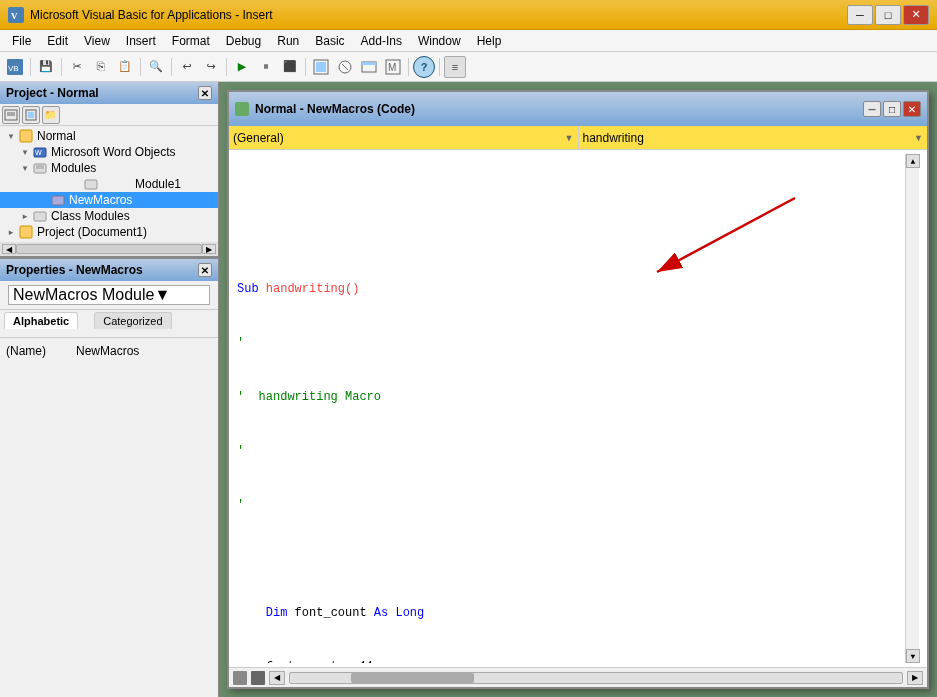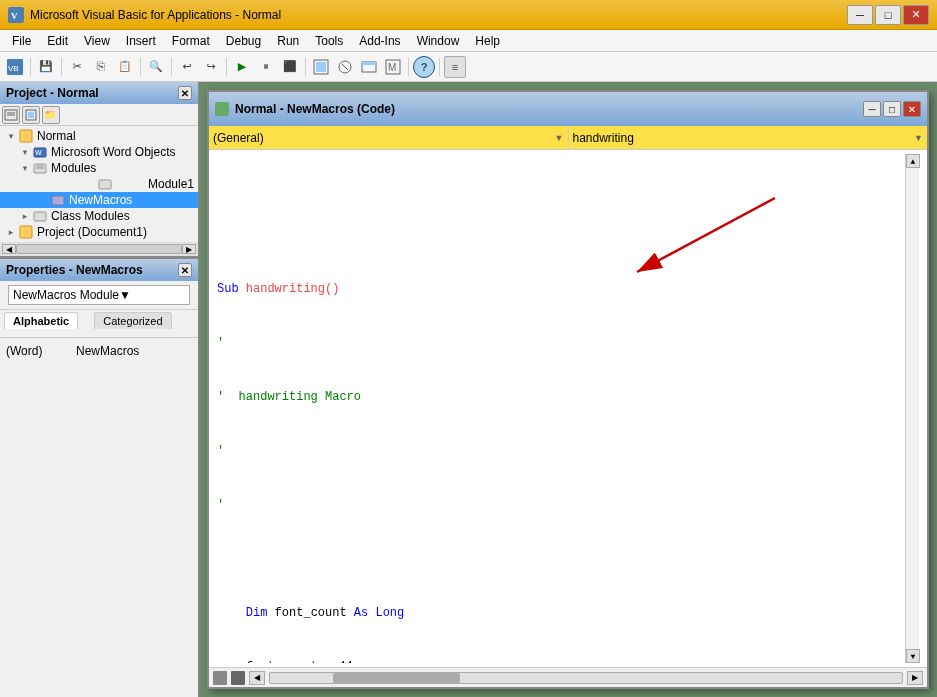--- a/index.html
+++ b/index.html
@@ -110,21 +110,21 @@
 
     
     .main-content {
       display: flex;
       height: calc(697px - 30px - 22px - 30px);
       background: #6a8a6a;
     }
 
     
     .left-panel {
-      width: 199px;
+      width: 219px;
       display: flex;
       flex-direction: column;
       background: #f0f0f0;
       border-right: 1px solid #888;
     }
 
     
     .project-panel {
       flex: 0 0 auto;
       border-bottom: 2px solid #888;
@@ -239,21 +239,21 @@
       text-align: center;
     }
     .props-dropdown {
       background: white;
       border: 1px solid #aaa;
       height: 20px;
       display: flex;
       align-items: center;
       padding: 0 4px;
       margin: 2px 4px;
-      font-size: 12px;
+      font-size: 16px;
     }
     .props-tabs {
       display: flex;
       border-bottom: 1px solid #ccc;
       padding: 2px 4px 8px;
       gap: 16px;
     }
     .props-tab {
       padding: 2px 8px;
       font-size: 11px;
@@ -454,38 +454,38 @@
 <body>
 
 <div class="title-bar">
   <div class="title-bar-left">
     <div class="title-bar-icon">
       <svg width="14" height="14" viewBox="0 0 14 14">
         <rect width="14" height="14" fill="#4a7fb5" rx="1"></rect>
         <text x="2" y="11" fill="white" font-size="9" font-family="serif">V</text>
       </svg>
     </div>
-    <span class="title-bar-text">Microsoft Visual Basic for Applications - Normal</span>
+    <span class="title-bar-text">Microsoft Visual Basic for Applications - Insert</span>
   </div>
   <div class="title-bar-controls">
     <button class="title-btn">─</button>
     <button class="title-btn">□</button>
     <button class="title-btn close">✕</button>
   </div>
 </div>
 
 <div class="menu-bar">
   <span class="menu-item">File</span>
   <span class="menu-item">Edit</span>
   <span class="menu-item">View</span>
   <span class="menu-item">Insert</span>
   <span class="menu-item">Format</span>
   <span class="menu-item">Debug</span>
   <span class="menu-item">Run</span>
-  <span class="menu-item">Tools</span>
+  <span class="menu-item">Basic</span>
   <span class="menu-item">Add-Ins</span>
   <span class="menu-item">Window</span>
   <span class="menu-item">Help</span>
 </div>
 
 <div class="toolbar">
   <button class="tool-btn">
     <svg width="16" height="16">
         <rect width="16" height="16" fill="#4a7fb5" rx="1"></rect>
         <text x="1" y="12" fill="white" font-size="8">VB</text>
@@ -590,21 +590,21 @@
           <span class="tree-icon">
             <svg width="14" height="14">
                 <rect x="1" y="3" width="12" height="9" fill="#ddd" stroke="#999" stroke-width="1" rx="1"></rect>
                 <line x1="3" y1="5" x2="11" y2="5" stroke="#999" stroke-width="1"></line>
                 <line x1="3" y1="7" x2="11" y2="7" stroke="#999" stroke-width="1"></line>
               </svg>
           </span>
           <span>Modules</span>
         </div>
 
-        <div class="tree-item" style="padding-left: 52px; gap: 33px;">
+        <div class="tree-item" style="padding-left: 36px; gap: 33px;">
           <span class="tree-expand" style="width:14px;"></span>
           <span class="tree-icon">
             <svg width="14" height="14">
                 <rect x="1" y="3" width="12" height="9" fill="#ddd" stroke="#999" stroke-width="1" rx="1"></rect>
               </svg>
           </span>
           <span>Module1</span>
         </div>
 
         <div class="tree-item selected" style="padding-left: 36px;">
@@ -654,21 +654,21 @@
           <span>NewMacros  Module</span>
           <span>▼</span>
         </div>
       </div>
       <div class="props-tabs">
         <div class="props-tab active">Alphabetic</div>
         <div class="props-tab">Categorized</div>
       </div>
       <div class="props-content">
         <div class="prop-row">
-          <span class="prop-label">(Word)</span>
+          <span class="prop-label">(Name)</span>
           <span class="prop-value">NewMacros</span>
         </div>
       </div>
     </div>
 
   </div>
 
   <div class="right-area">
     <div class="code-window">
 

